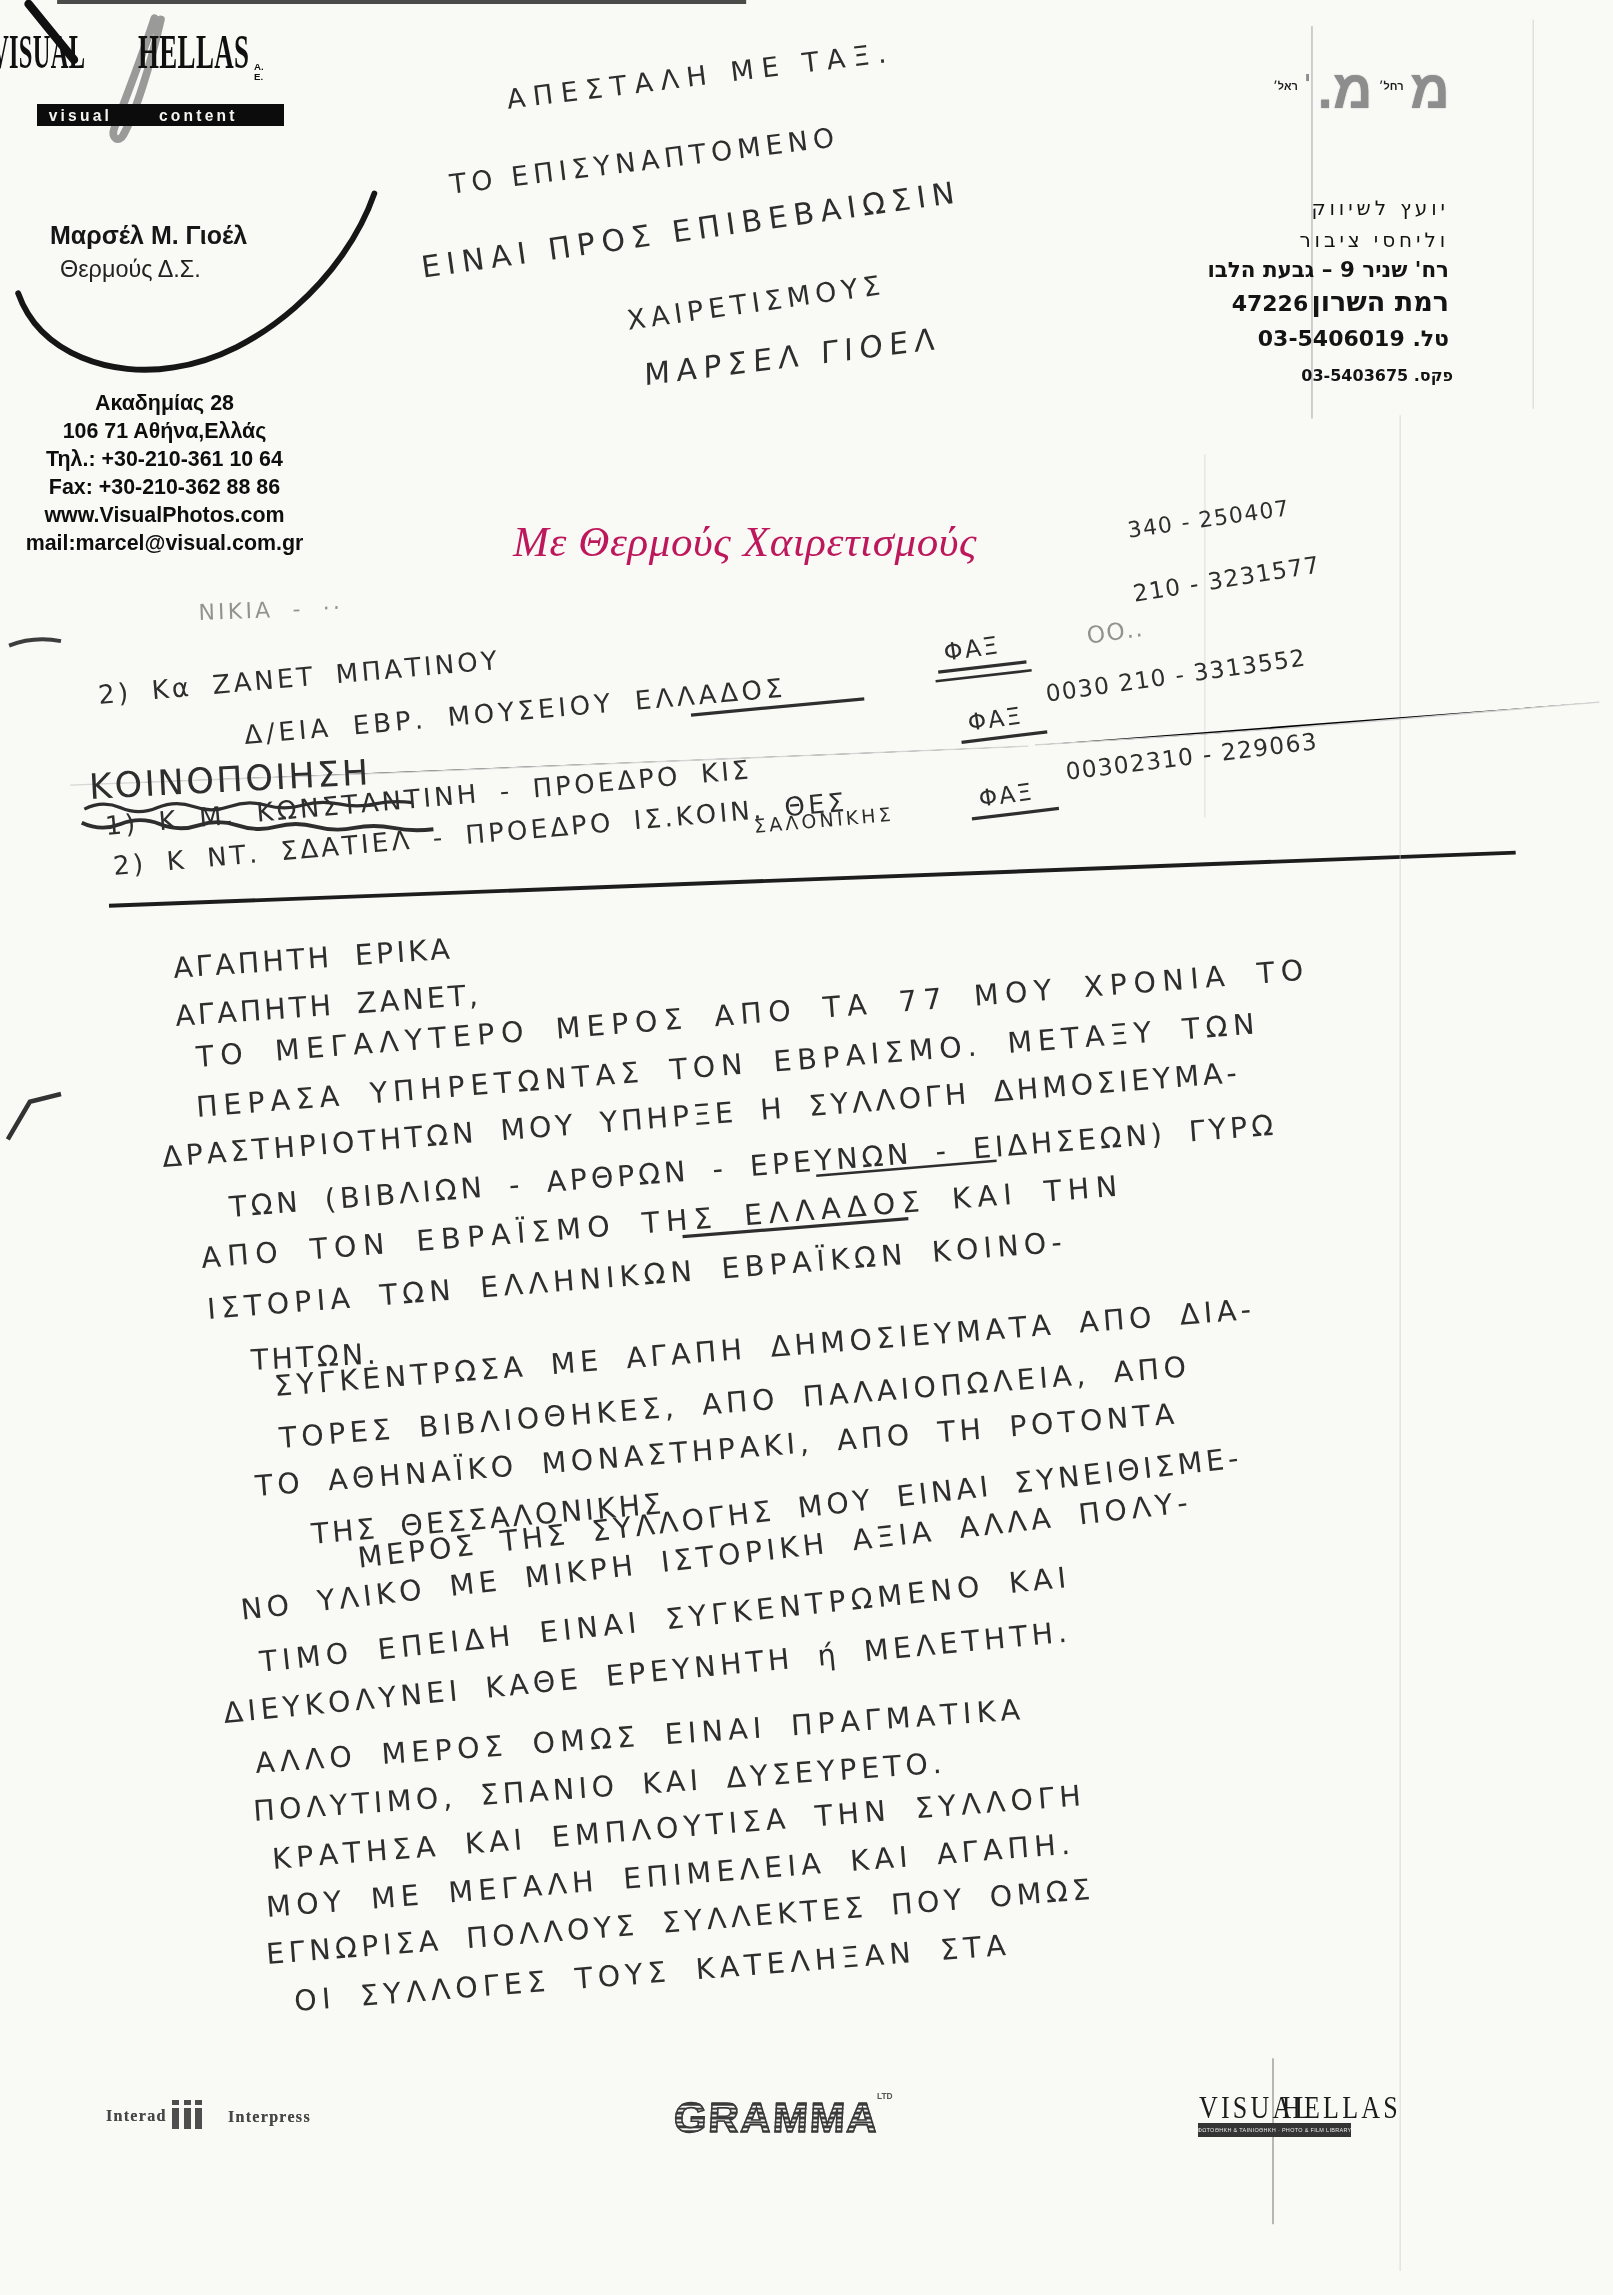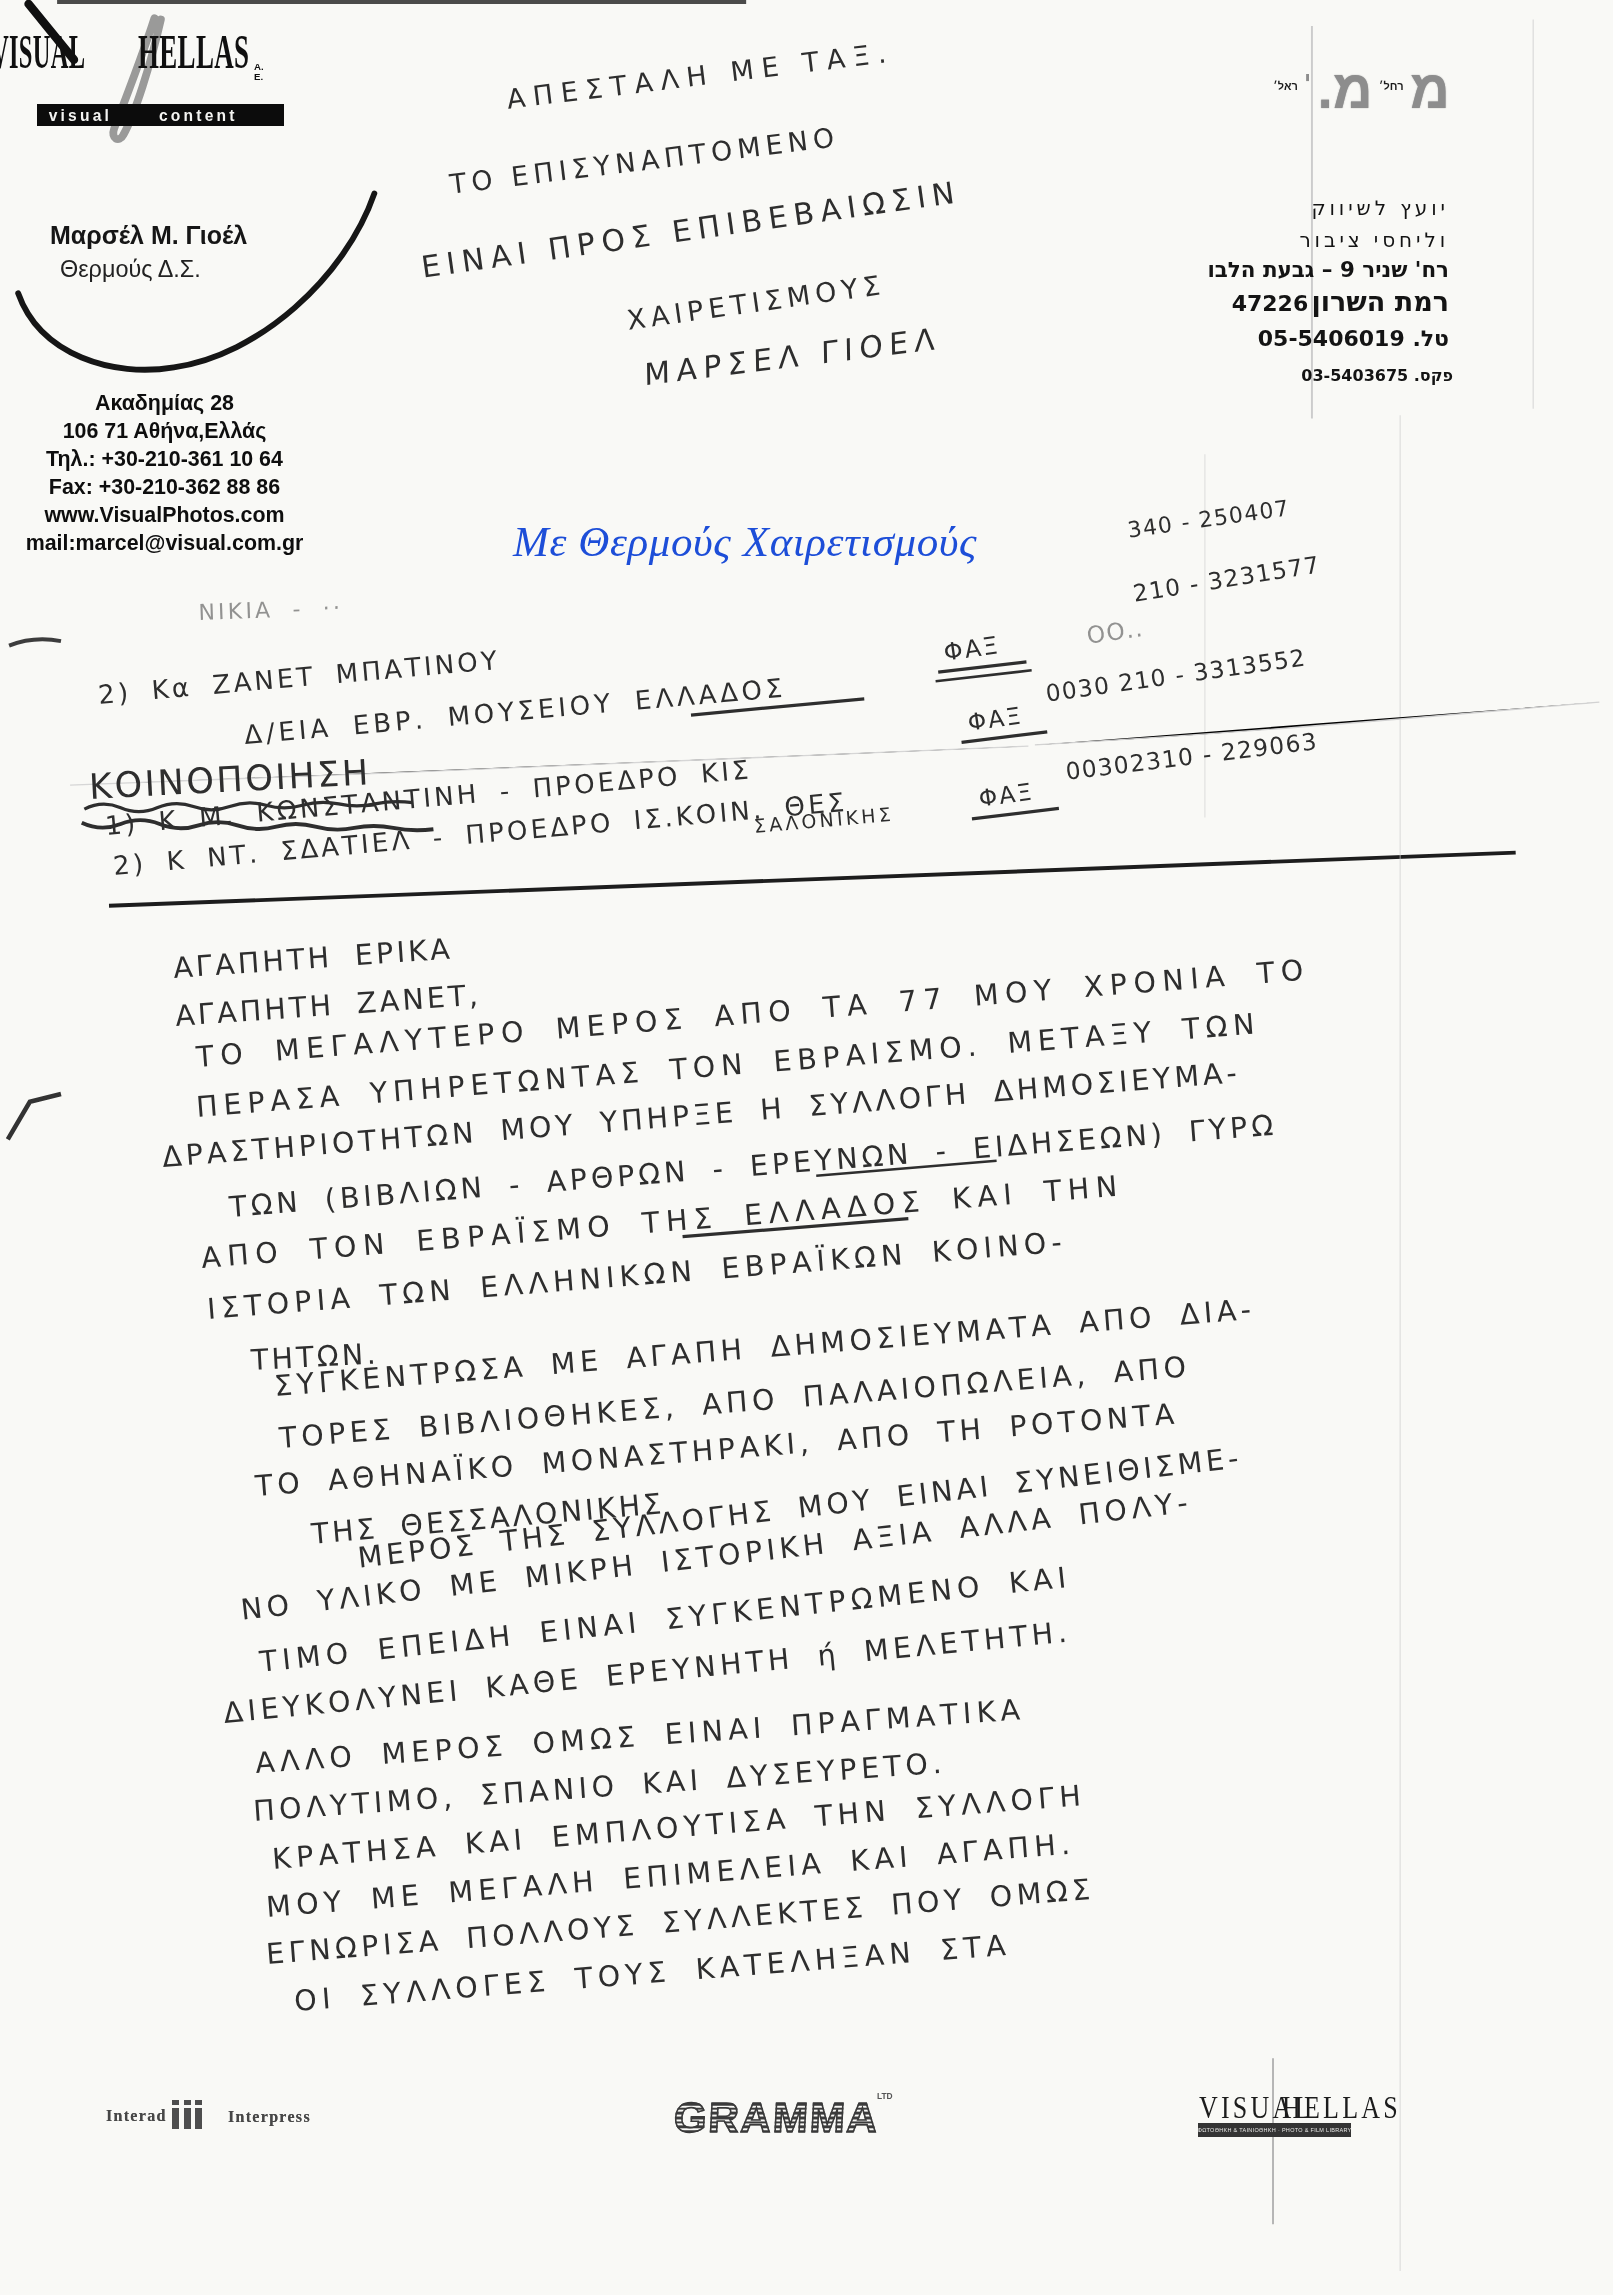--- a/index.html
+++ b/index.html
@@ -20,21 +20,21 @@
   .logo-ae{position:absolute;left:254px;top:62px;font-size:9.7px;font-weight:bold;color:#101010;
            line-height:9.7px;text-align:left;}
   .logo-bar{position:absolute;left:37px;top:104px;width:247px;height:22px;background:#0c0c0c;}
   .logo-bar span{position:absolute;top:2.6px;color:#f4f4f2;font-weight:bold;font-size:15.6px;letter-spacing:3.2px;}
   .person-name{position:absolute;left:50px;top:221px;font-size:25px;font-weight:bold;color:#161616;}
   .person-title{position:absolute;left:60px;top:256px;font-size:23.4px;color:#222;}
   .address{position:absolute;left:-17px;top:389px;width:363px;text-align:center;
            font-size:21.4px;font-weight:bold;color:#0e0e0e;line-height:28px;}
   
   .farewell{position:absolute;left:513px;top:517px;font-family:"Liberation Serif",serif;
-            font-style:italic;font-size:43px;letter-spacing:0.6px;color:#1d4ed8;}
+            font-style:italic;font-size:43px;letter-spacing:0.6px;color:#be185d;}
   
   .heb{position:absolute;direction:rtl;font-family:"DejaVu Sans",sans-serif;color:#141414;}
   .heb-logo{position:absolute;right:163px;top:62px;direction:rtl;display:flex;align-items:flex-start;gap:6.5px;}
   .heb-logo .big{font-size:55px;line-height:55px;color:#8d8d8d;font-weight:bold;text-shadow:0 0 1.3px #9a9a9a;}
   .heb-logo .sm{font-size:11px;color:#1b1b1b;margin-top:18px;font-weight:bold;}
   .heb-logo .yud{font-size:22px;color:#8d8d8d;font-weight:bold;margin-top:5.2px;}
   
   .stamp{position:absolute;font-family:"Liberation Serif",serif;font-weight:bold;color:#474747;
          font-size:16px;letter-spacing:1.3px;text-shadow:0 0 0.6px #6a6a6a;}
   .bars{position:absolute;left:172px;top:2100px;display:flex;gap:4.5px;}
@@ -131,21 +131,21 @@
     <span class="yud">י</span>
     <span class="sm">ראל׳</span>
   </div>
   <div class="heb abs" style="right:164px;top:167px;font-size:20px;letter-spacing:3.9px;">יועץ לשיווק</div>
   <div class="heb abs" style="right:164px;top:199px;font-size:20px;letter-spacing:3.9px;">וליחסי ציבור</div>
   <div class="heb abs" style="right:164px;top:228px;font-size:21.4px;font-weight:bold;">רח' שניר 9 – גבעת הלבו</div>
   <div class="heb abs" style="right:164px;top:257px;">
     <span style="font-size:27px;font-weight:bold;">רמת השרון</span>
     <span style="font-size:22px;font-weight:bold;">47226</span>
   </div>
-  <div class="heb abs" style="right:164px;top:297px;font-size:22px;font-weight:bold;">טל. 05-5406019</div>
+  <div class="heb abs" style="right:164px;top:297px;font-size:22px;font-weight:bold;">טל. 03-5406019</div>
   <div class="heb abs" style="right:160px;top:337px;font-size:16px;font-weight:bold;">פקס. 03-5403675</div>
 
   <div class="farewell">Με Θερμούς Χαιρετισμούς</div>
 
   <div class="hw faxnum" style="left:1126px;top:518px;transform:rotate(-8deg);font-size:22px;">340 - 250407</div>
   <div class="hw faxnum" style="left:1131px;top:580px;transform:rotate(-9deg);">210 - 3231577</div>
   <div class="hw faxnum" style="left:1044px;top:680px;transform:rotate(-8deg);">0030 210 - 3313552</div>
   <div class="hw faxnum" style="left:1064px;top:758px;transform:rotate(-7deg);">00302310 - 229063</div>
   <div class="hw faxlabel" style="left:942px;top:639px;transform:rotate(-8deg);">ΦΑΞ</div>
   <div class="hw faxnum faded" style="left:1085px;top:622px;transform:rotate(-8deg);">ΟΟ..</div>

